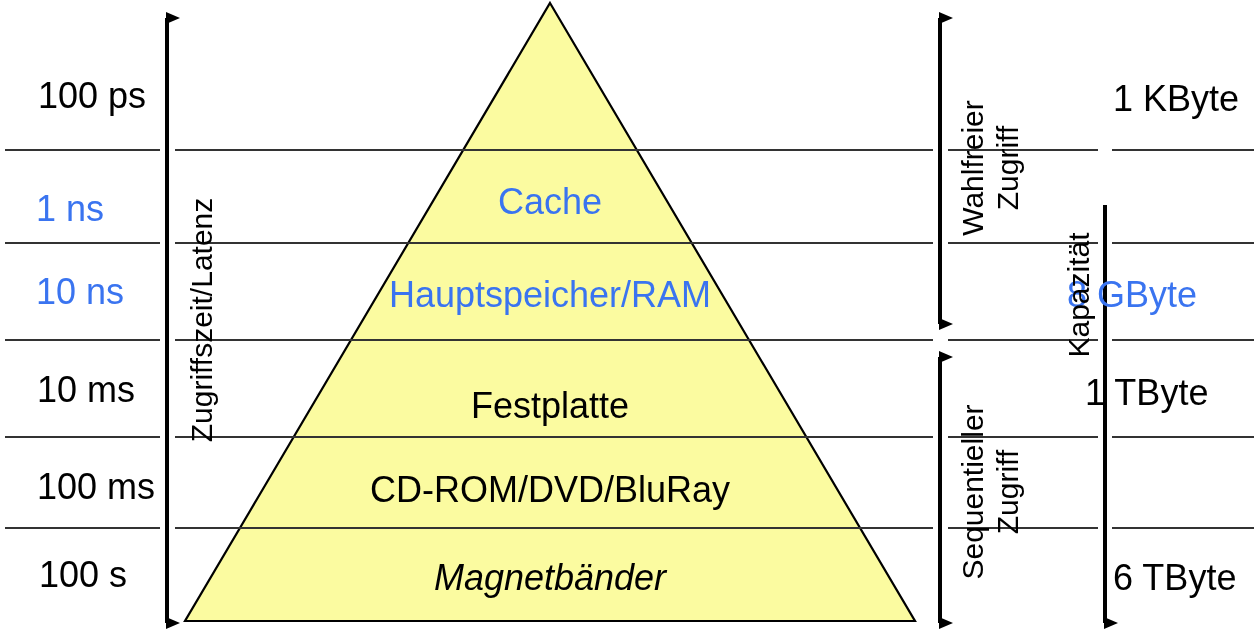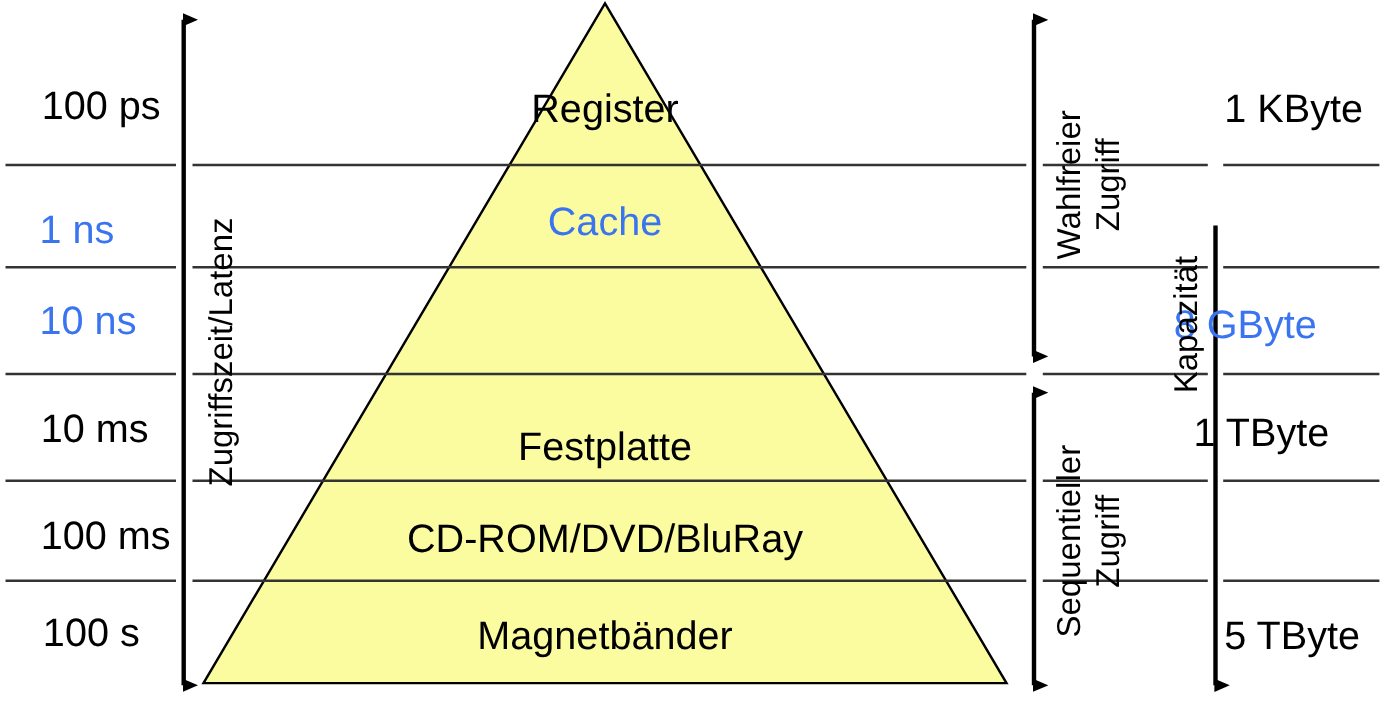--- a/index.html
+++ b/index.html
@@ -110,30 +110,30 @@
 
     <g stroke="#000000" stroke-width="4" fill="none">
       <line x1="940" y1="357" x2="940" y2="623" marker-start="url(#arrUp)" marker-end="url(#arrDn)"></line>
     </g>
 
     <g stroke="#000000" stroke-width="4" fill="none">
       <line x1="1105" y1="205" x2="1105" y2="623" marker-end="url(#arrDn)"></line>
     </g>
   </svg>
 
-  <div class="txt tier-label" style="left:550px; top:81px;">Register</div>
 
   <div class="txt tier-label blue" style="left:550px; top:184px;">Cache</div>
 
+  <div class="txt tier-label blue" style="left:550px; top:277px;">Hauptspeicher/RAM</div>
 
   <div class="txt tier-label" style="left:550px; top:388px;">Festplatte</div>
 
   <div class="txt tier-label" style="left:550px; top:472px;">CD-ROM/DVD/BluRay</div>
 
-  <div class="txt tier-label" style="left:550px; top:560px;">Magnetbänder</div>
+  <div class="txt tier-label" style="left:550px; top:560px;font-style:italic;">Magnetbänder</div>
 
   <div class="txt side-label" style="left:92px; top:96px;">100 ps</div>
 
   <div class="txt side-label blue" style="left:70px; top:209px;">1 ns</div>
 
   <div class="txt side-label blue" style="left:80px; top:292px;">10 ns</div>
 
   <div class="txt side-label" style="left:86px; top:390px;">10 ms</div>
 
   <div class="txt side-label" style="left:96px; top:487px;">100 ms</div>
@@ -141,21 +141,21 @@
   <div class="txt side-label" style="left:83px; top:575px;">100 s</div>
 
   <div class="txt" style="left:1113px; top:81px;">1 KByte</div>
 
 
   <div class="txt blue" style="left:1067px; top:277px;">8 GByte</div>
 
   <div class="txt" style="left:1085px; top:375px;text-align:right;">1 TByte</div>
 
 
-  <div class="txt" style="left:1113px; top:560px;">5 TByte</div>
+  <div class="txt" style="left:1113px; top:560px;">6 TByte</div>
 
   <div class="axis-title rot" style="left:202px; top:320px;">Zugriffszeit/Latenz</div>
 
   <div class="axis-title rot" style="left:973px; top:168px;">Wahlfreier</div>
 
   <div class="axis-title rot" style="left:1008px; top:168px;">Zugriff</div>
 
   <div class="axis-title rot" style="left:973px; top:492px;">Sequentieller</div>
 
   <div class="axis-title rot" style="left:1008px; top:492px;">Zugriff</div>

